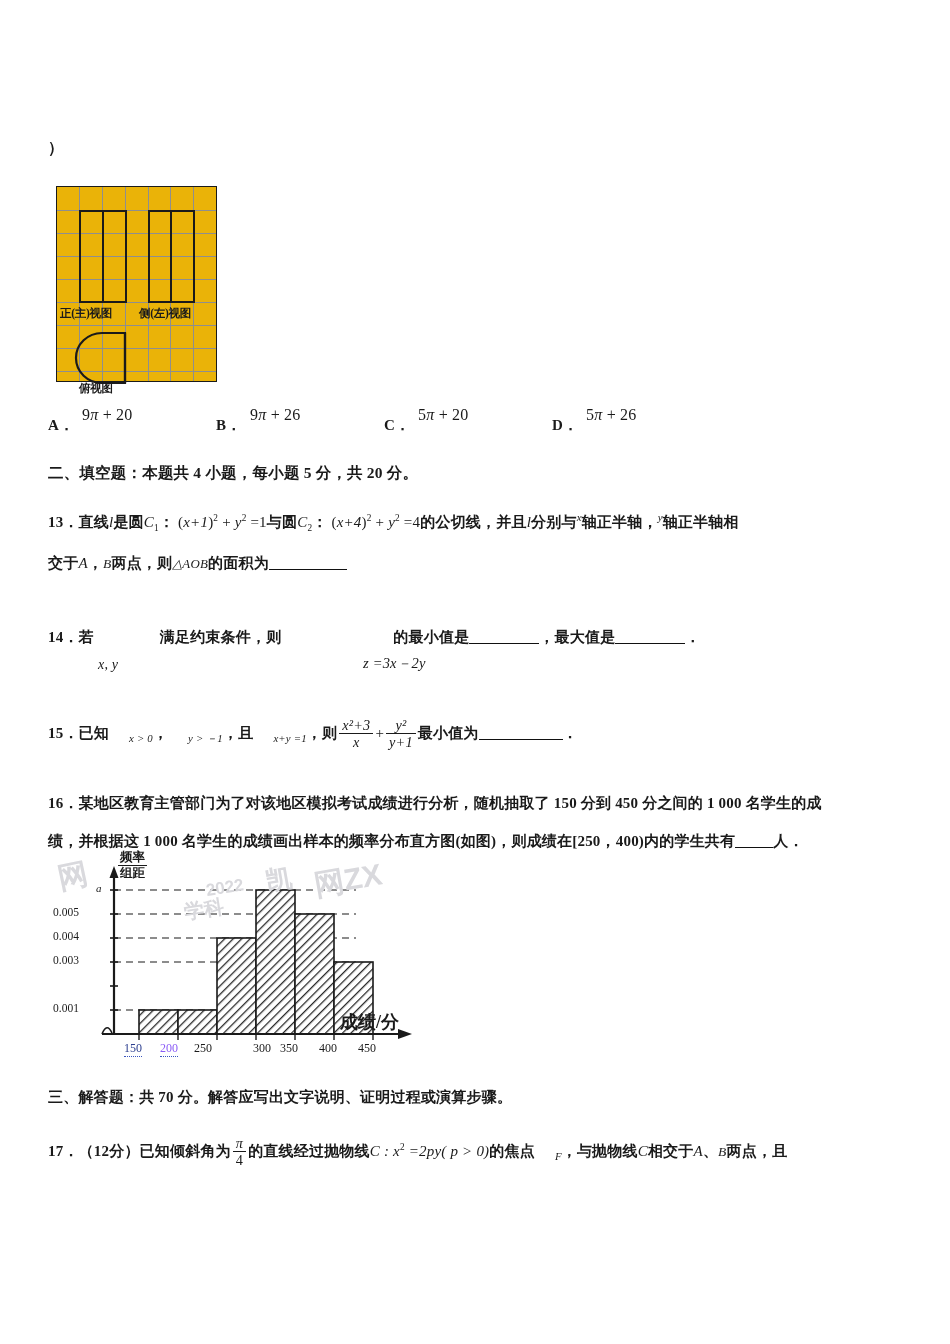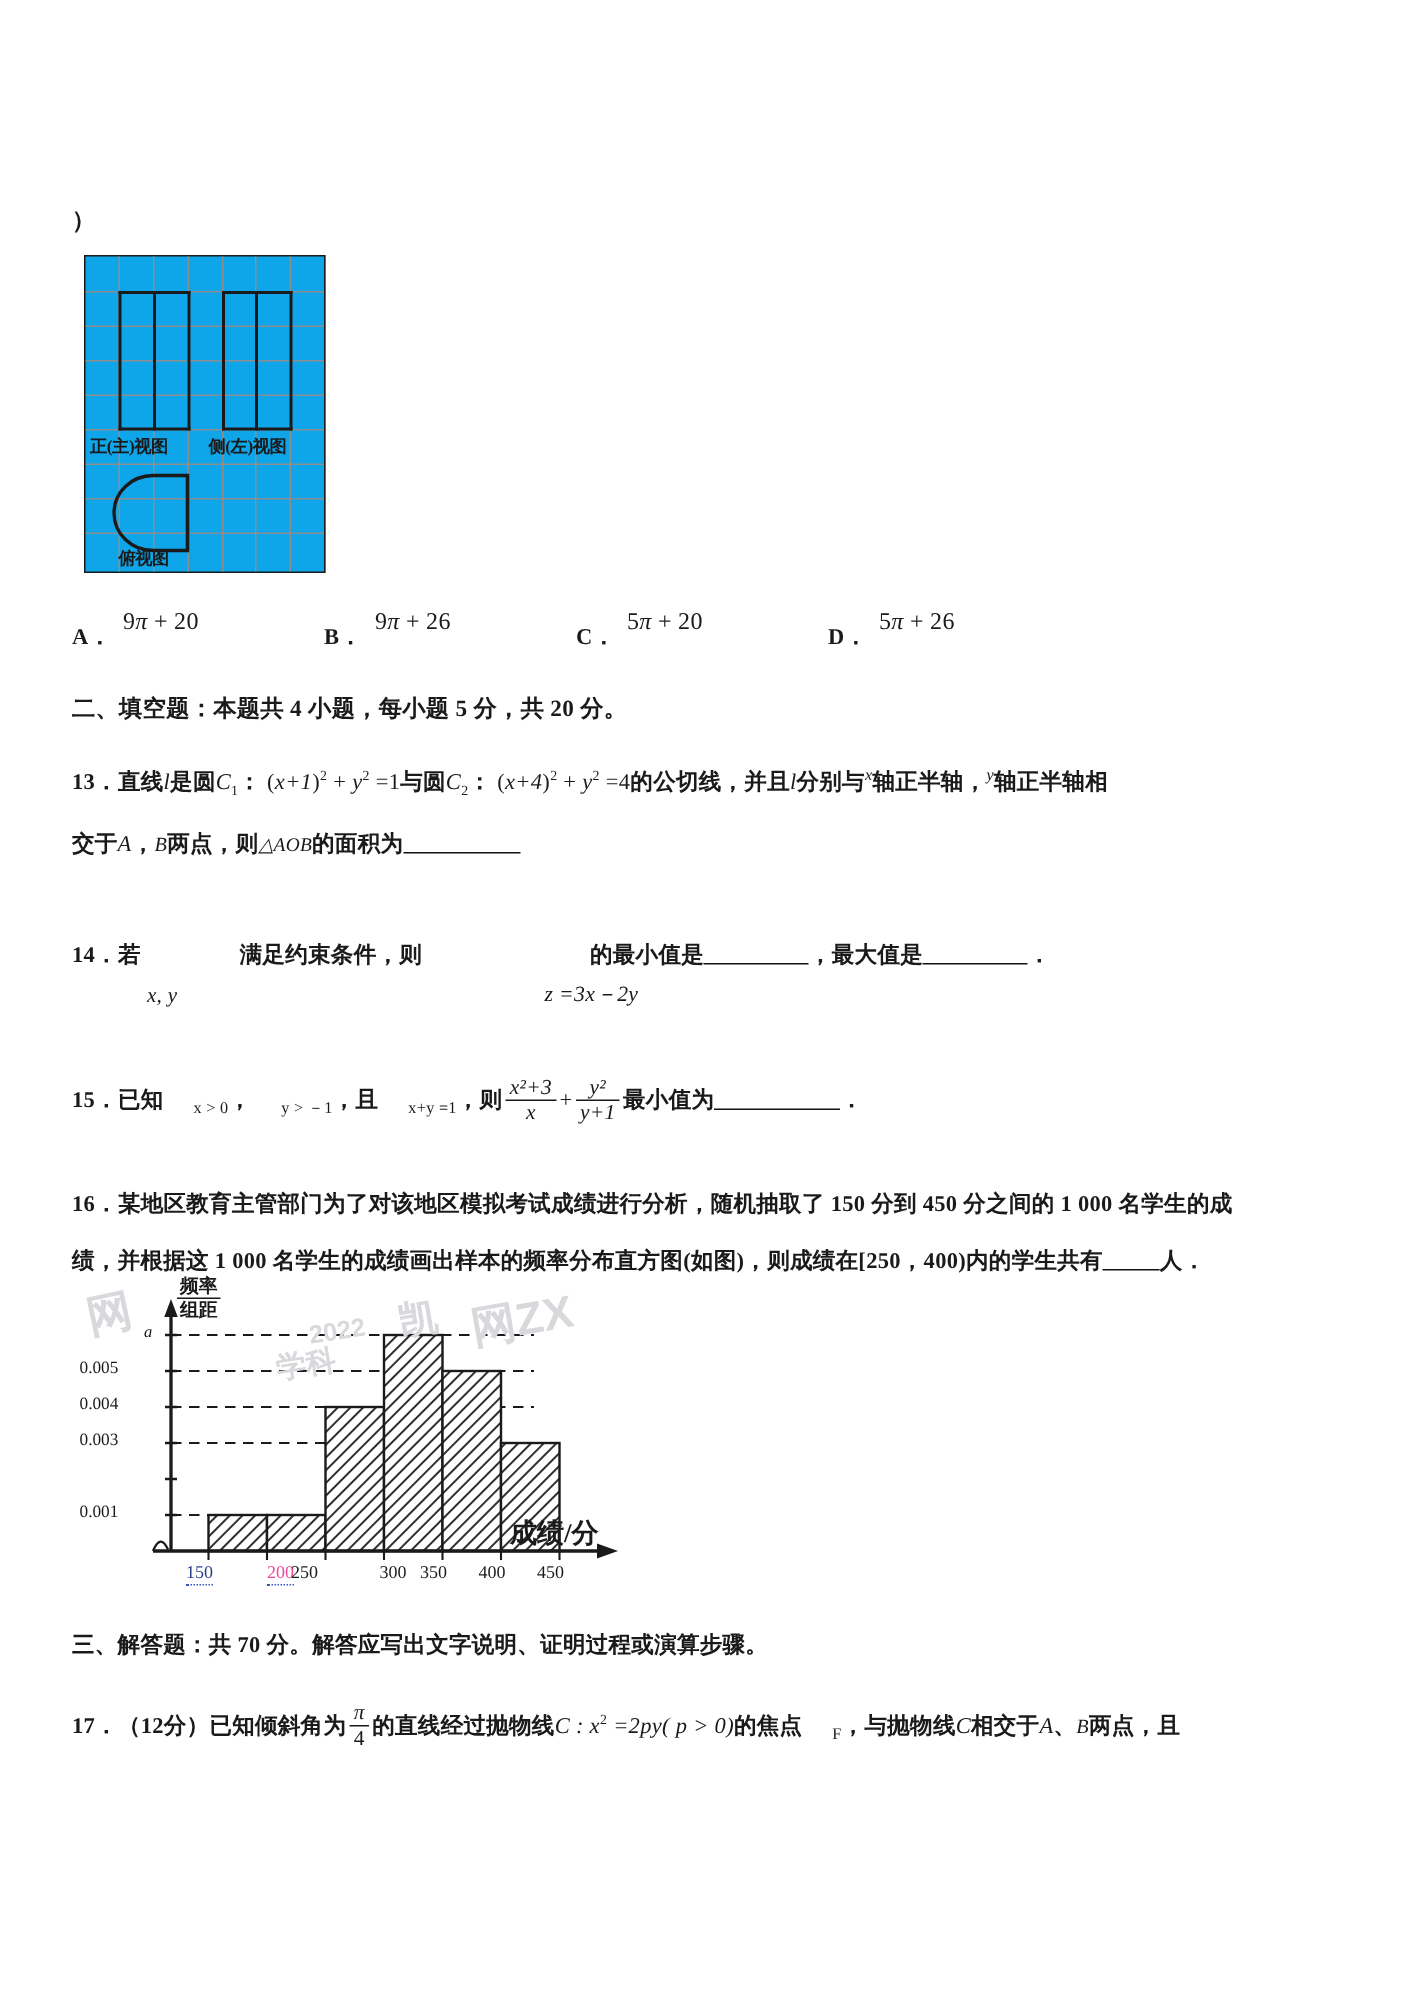--- a/index.html
+++ b/index.html
@@ -47,20 +47,21 @@
     font-style: normal;
   }
   .sup-var {
     font-size: 0.72em;
     vertical-align: super;
     font-style: italic;
   }
   .sub-var {
     font-size: 0.72em;
     vertical-align: sub;
+    font-style: italic;
     padding-left: 20px;
   }
   .fill {
     display: inline-block;
     border-bottom: 1.4px solid #111;
     height: 1em;
     vertical-align: -2px;
   }
   
   .frac {
@@ -110,21 +111,22 @@
     position: absolute;
     left: 56px;
     top: 170px;
     width: 161px;
     height: 212px;
   }
   #q12-figure .gridwrap {
     position: absolute;
     inset: 0;
     border: 1.6px solid #1a1a1a;
-    background: #0ea5e9;
+    background: #eab308;
+    margin-top: 16px;
   }
   .gline {
     position: absolute;
     background: #8e8e8e;
   }
   .gv { width: 1px; top: 0; bottom: 0; }
   .gh { height: 1px; left: 0; right: 0; }
   .thick {
     position: absolute;
     background: #1a1a1a;
@@ -351,21 +353,21 @@
       <span style="display:block; padding:0 2px;">组距</span>
     </div>
 
     <div style="position:absolute; left:40px; top:30px; font-size:11px; font-style:italic; font-family:'Liberation Serif',serif;">a</div>
     <div style="position:absolute; left:-3px; top:54px; font-size:11.5px; font-family:'Liberation Serif',serif;">0.005</div>
     <div style="position:absolute; left:-3px; top:78px; font-size:11.5px; font-family:'Liberation Serif',serif;">0.004</div>
     <div style="position:absolute; left:-3px; top:102px; font-size:11.5px; font-family:'Liberation Serif',serif;">0.003</div>
     <div style="position:absolute; left:-3px; top:150px; font-size:11.5px; font-family:'Liberation Serif',serif;">0.001</div>
 
     <div style="position:absolute; left:68px; top:189px; font-size:12px; color:#2c3e8f; font-family:'Liberation Serif',serif; border-bottom:1px dotted #3a55c0;">150</div>
-    <div style="position:absolute; left:122px; top:189px; font-size:12px; color:#ec4899; font-family:'Liberation Serif',serif; border-bottom:1px dotted #3a55c0;">200</div>
+    <div style="position:absolute; left:104px; top:189px; font-size:12px; color:#8b5cf6; font-family:'Liberation Serif',serif; border-bottom:1px dotted #3a55c0;">200</div>
     <div style="position:absolute; left:138px; top:189px; font-size:12px; font-family:'Liberation Serif',serif;">250</div>
     <div style="position:absolute; left:185px; top:189px; font-size:12px; font-family:'Liberation Serif',serif;margin-left:12px;">300</div>
     <div style="position:absolute; left:224px; top:189px; font-size:12px; font-family:'Liberation Serif',serif;">350</div>
     <div style="position:absolute; left:263px; top:189px; font-size:12px; font-family:'Liberation Serif',serif;">400</div>
     <div style="position:absolute; left:302px; top:189px; font-size:12px; font-family:'Liberation Serif',serif;">450</div>
 
     <div style="position:absolute; left:284px; top:158px; font-size:18px; font-weight:700; font-family:'Liberation Serif',serif;">成绩/分</div>
   </div>
 
   <div class="block cn" style="left:48px; top:1082px; font-size:15px;">

